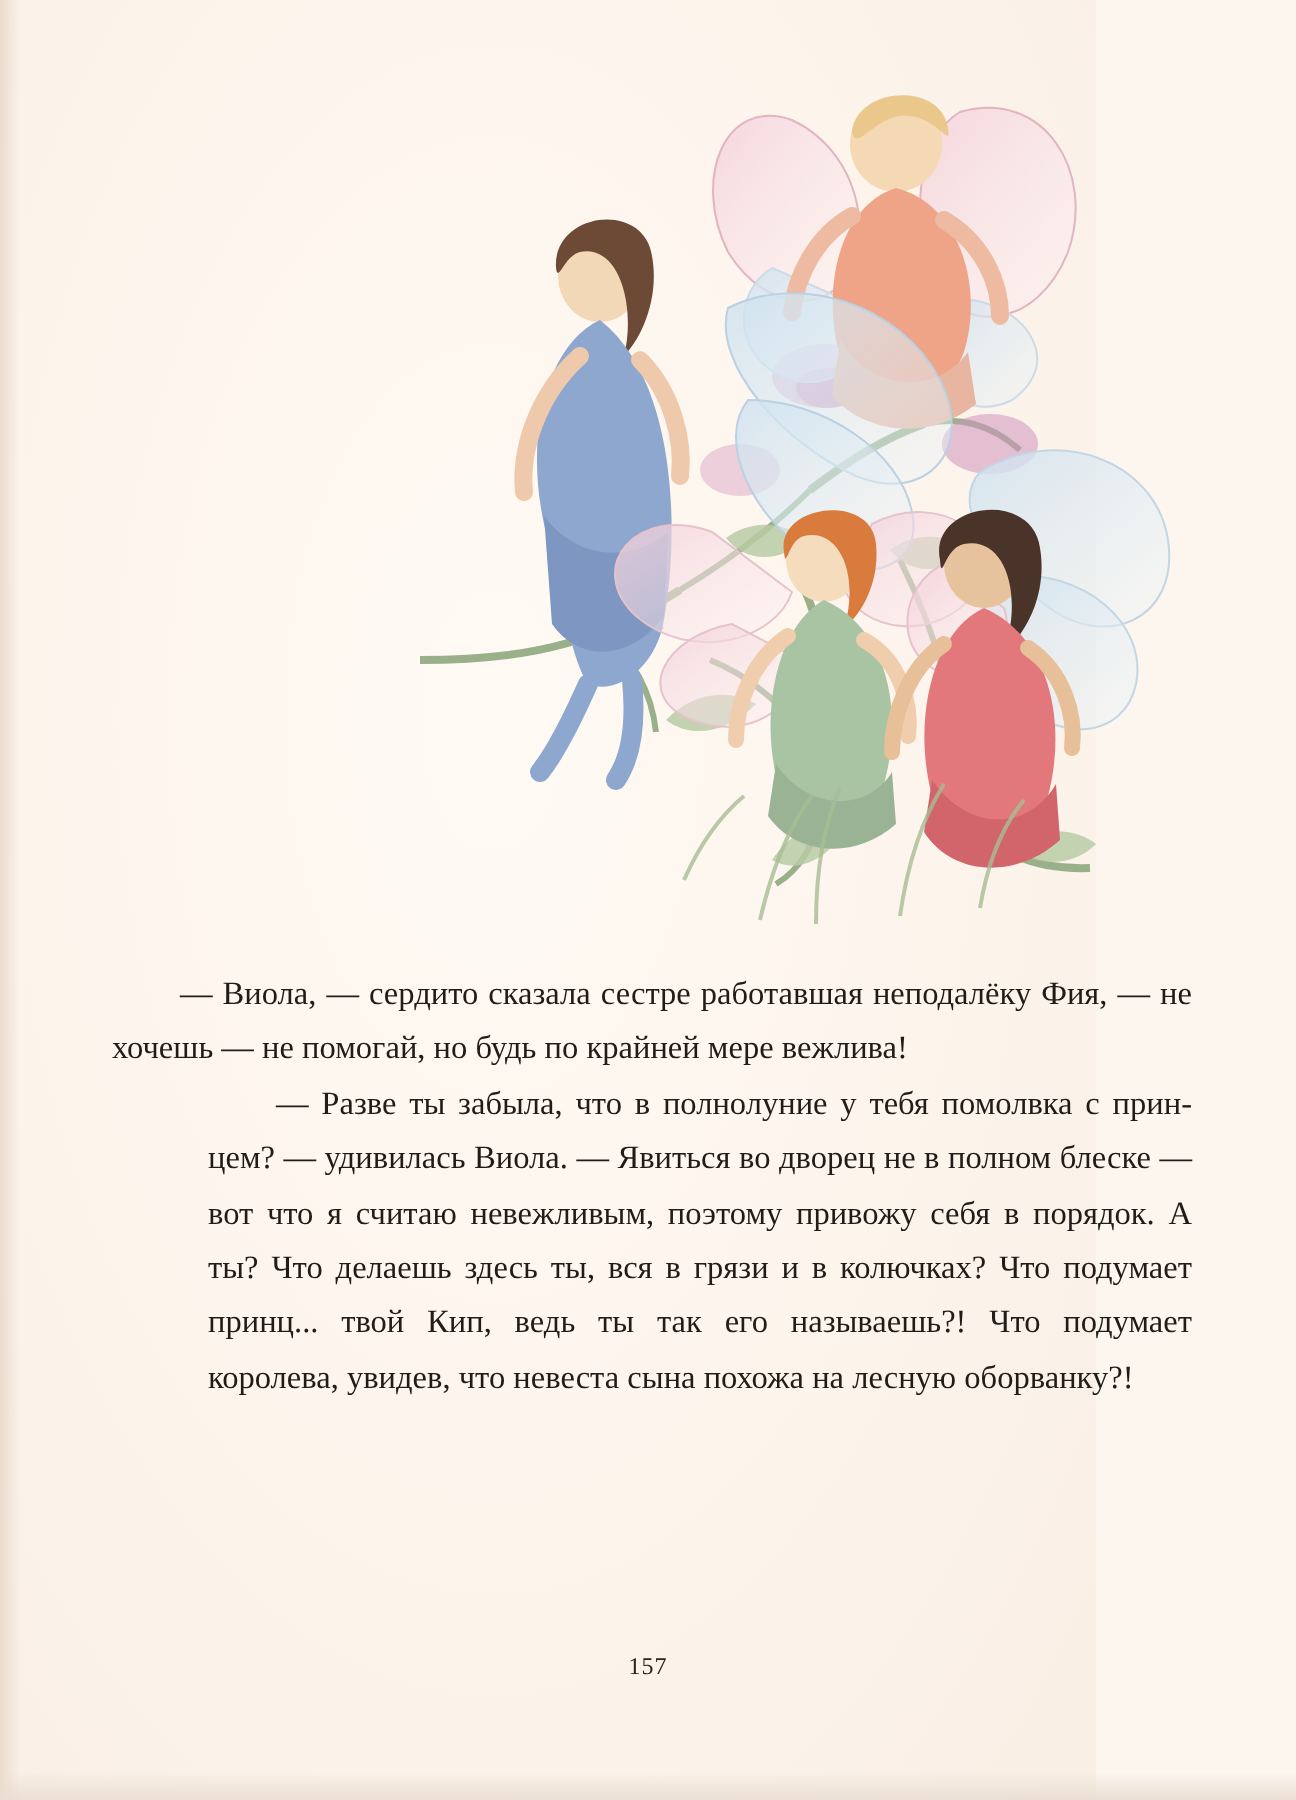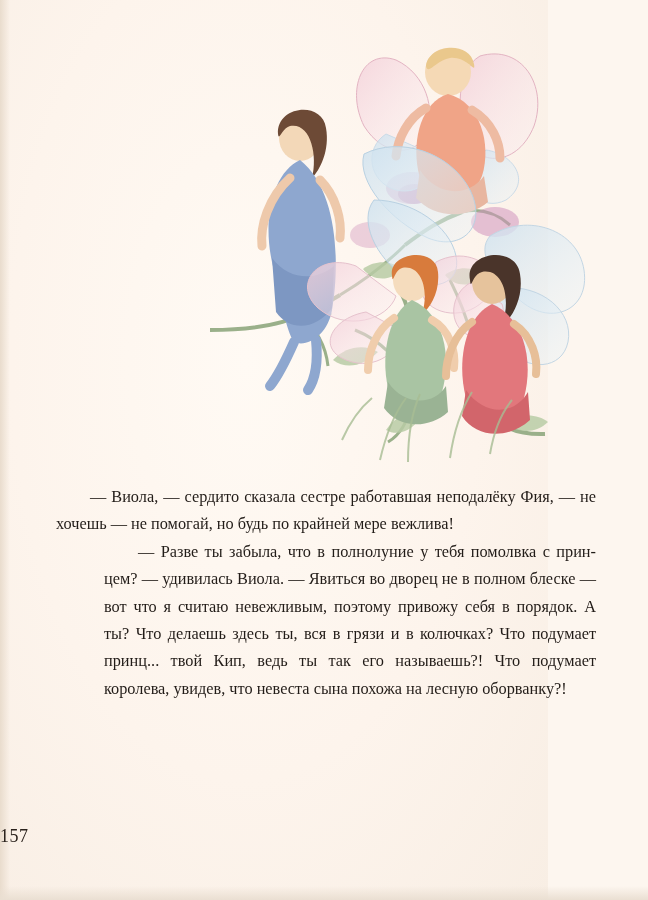--- a/index.html
+++ b/index.html
@@ -62,22 +62,22 @@
     text-align: justify;
     text-justify: inter-word;
   }
   .para + .para { margin-top: 0; margin-left: 48px; }
 
   .folio {
     position: absolute;
     left: 0;
     top: 826px;
     width: 648px;
-    text-align: left;
-    font-size: 18px;
+    text-align: center;
+    font-size: 12px;
     color: #2a221c;
     letter-spacing: 0.5px;
   }
 </style>
 </head>
 <body>
 
 <div class="page">
 
   <div class="page-edge-left"></div>

